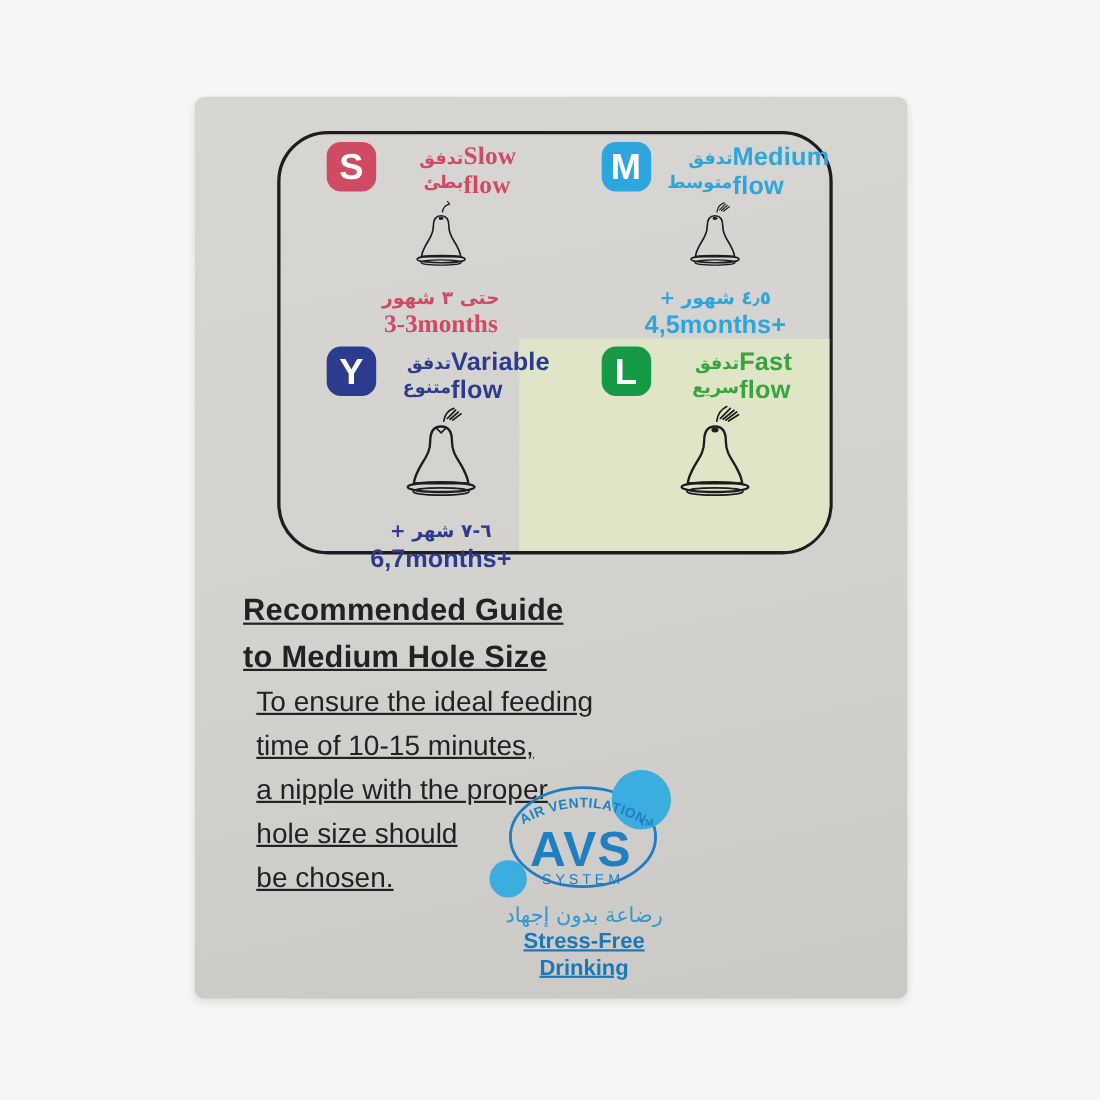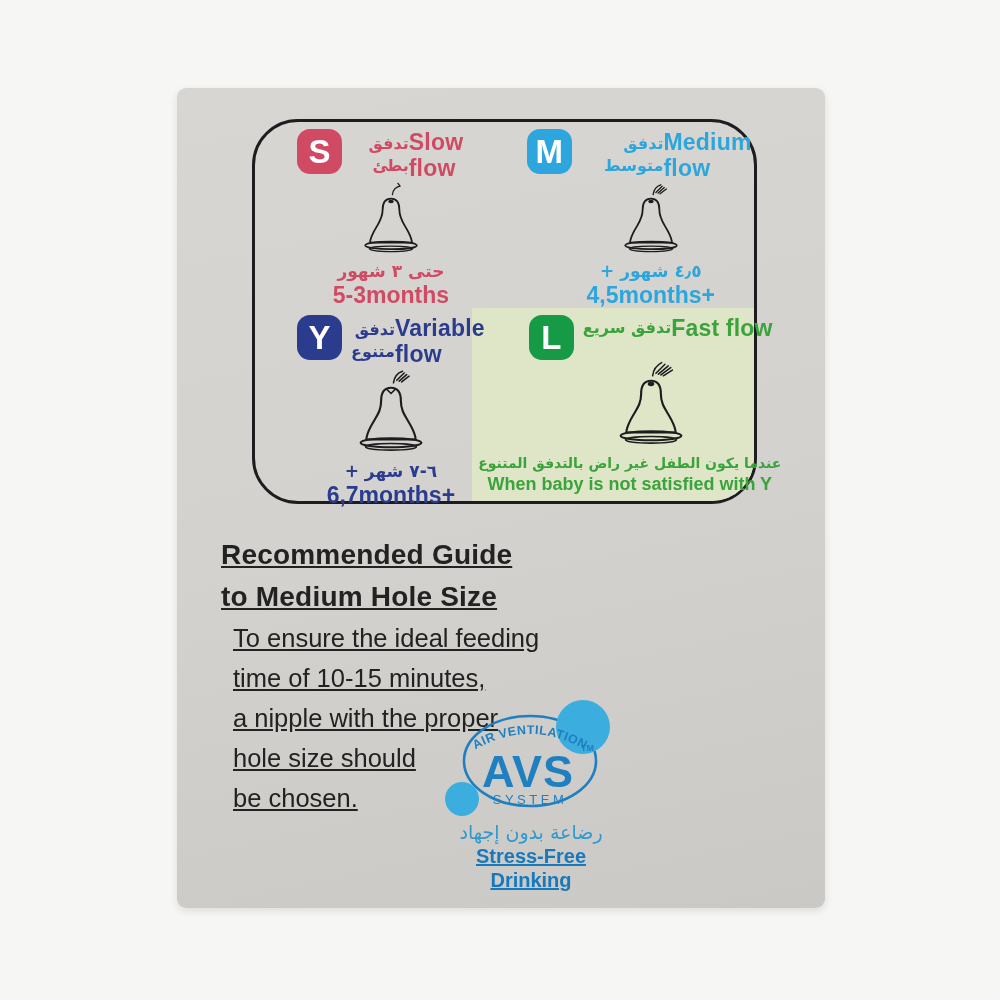--- a/index.html
+++ b/index.html
@@ -36,31 +36,31 @@
   .cell-head{display:flex;align-items:flex-start;gap:9px;margin-top:7px;}
   .badge{
     width:45px;height:45px;border-radius:13px;flex:0 0 auto;
     display:flex;align-items:center;justify-content:center;
     color:#fff;font-weight:bold;font-size:33px;line-height:1;
   }
   .badge-s{background:#d14a63;}
   .badge-m{background:#2ca6dc;}
   .badge-y{background:#2b3c8e;}
   .badge-l{background:#169a46;}
-  .c-s{color:#d14a63;}
+  .c-s{color:#d14a63;font-family:Liberation Serif, serif;}
   .c-m{color:#2ca6dc;}
   .c-y{color:#2b3c8e;}
   .c-l{color:#3aa33c;}
   .head-text{display:flex;align-items:center;}
   .label-ar{font-family:"DejaVu Sans",sans-serif;font-size:16px;font-weight:bold;line-height:22px;}
   .label-en{font-size:23px;font-weight:bold;line-height:26px;letter-spacing:0.2px;}
   .nipple{width:100px;height:92px;margin-top:1px;}
   .ink{fill:none;stroke:#1d1d1f;stroke-width:2.6;stroke-linecap:round;}
   .thin{stroke-width:1.9;}
-  .age{display:flex;flex-direction:column;align-items:center;margin-top:0px;}
+  .age{display:flex;flex-direction:column;align-items:center;margin-top:12px;}
   .age-ar{font-family:"DejaVu Sans",sans-serif;font-size:17px;font-weight:bold;line-height:22px;}
   .age-en{font-size:23px;font-weight:bold;line-height:26px;}
   .caption{display:flex;flex-direction:column;align-items:center;margin-left:-42px;margin-top:0;width:290px;}
   .caption-ar{font-family:"DejaVu Sans",sans-serif;font-size:14px;font-weight:bold;line-height:20px;white-space:nowrap;}
   .caption-en{font-size:18px;font-weight:bold;line-height:22px;white-space:nowrap;}
   
   .rec-en{position:absolute;left:44px;top:446px;color:#222;text-decoration:underline;}
   .rec-en .h{font-size:28px;font-weight:bold;line-height:42px;letter-spacing:0.2px;}
   .rec-en .b{font-size:25.5px;line-height:40px;margin-left:12px;}
   .rec-ar{
@@ -99,21 +99,21 @@
           </div>
           <svg class="nipple" viewBox="0 0 120 112">
             <path class="ink thin" d="M62 18 C63 11 68 7 73 6 M73 6 L70 2"></path>
             <path class="ink" d="M60 24 C52 24 48 30 48 40 C48 54 41 60 35 72 C32 78 30 84 30 87 L90 87 C90 84 88 78 85 72 C79 60 72 54 72 40 C72 30 68 24 60 24 Z"></path>
             <ellipse fill="#1d1d1f" cx="60" cy="28" rx="4" ry="2.6"></ellipse>
             <ellipse class="ink" cx="60" cy="91" rx="37" ry="5.5"></ellipse>
             <ellipse class="ink thin" cx="60" cy="96" rx="31" ry="4"></ellipse>
           </svg>
           <div class="age">
             <div class="age-ar c-s" dir="rtl">حتى ٣ شهور</div>
-            <div class="age-en c-s">5-3months</div>
+            <div class="age-en c-s">3-3months</div>
           </div>
         </div>
 
         <div class="cell">
           <div class="cell-head">
             <div class="badge badge-m">M</div>
             <div class="head-text">
               <div class="label-ar c-m" dir="rtl">تدفق متوسط</div>
               <div class="label-en c-m">Medium flow</div>
             </div>
@@ -176,24 +176,20 @@
               <path d="M66 15 L77 4"></path>
               <path d="M69 16 L81 6"></path>
               <path d="M72 17 L84 8"></path>
               <path d="M75 18 L86 11"></path>
             </g>
             <path class="ink" d="M60 24 C52 24 48 30 48 40 C48 54 41 60 35 72 C32 78 30 84 30 87 L90 87 C90 84 88 78 85 72 C79 60 72 54 72 40 C72 30 68 24 60 24 Z"></path>
             <ellipse fill="#1d1d1f" cx="60" cy="28" rx="4" ry="2.6"></ellipse>
             <ellipse class="ink" cx="60" cy="91" rx="37" ry="5.5"></ellipse>
             <ellipse class="ink thin" cx="60" cy="96" rx="31" ry="4"></ellipse>
           </svg>
-          <div class="caption">
-            <div class="caption-ar c-l" dir="rtl">عندما يكون الطفل غير راض بالتدفق المتنوع</div>
-            <div class="caption-en c-l">When baby is not satisfied with Y</div>
-          </div>
         </div>
 
       </div>
     </div>
 
     <div class="rec-en">
       <div class="h">Recommended Guide</div>
       <div class="h">to Medium Hole Size</div>
       <div class="b">To ensure the ideal feeding</div>
       <div class="b">time of 10-15 minutes,</div>

